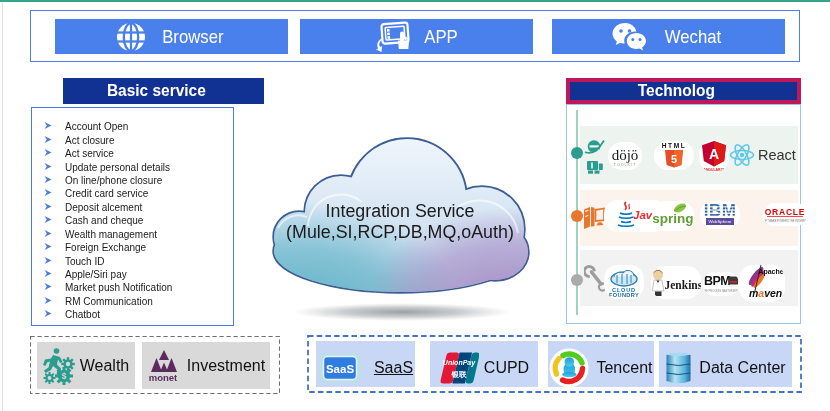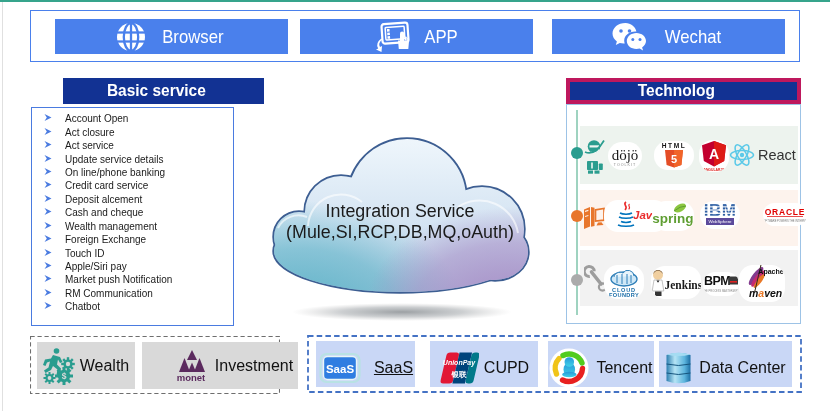--- a/index.html
+++ b/index.html
@@ -15,21 +15,21 @@
          display:flex;align-items:center;justify-content:center;font-size:19px;}
   .chbtn span{display:inline-block;transform:scaleX(0.88);}
   .chbtn svg{margin-right:12px;}
   
   .hdr{background:#123293;color:#fff;font-weight:bold;font-size:17px;text-align:center;
        display:flex;align-items:center;justify-content:center;box-sizing:border-box;}
   .hdr span{display:inline-block;transform:scaleX(0.91);margin-right:14px;}
   .lhdr{left:27px;top:78px;width:201px;height:26px;margin-left:36px;}
   .rhdr{left:566px;top:78px;width:235px;height:26px;border:4px solid #be185d;}
   .listbox{left:31px;top:107px;width:203px;height:219px;border:1px solid #4a7be0;background:#fff;box-sizing:border-box;}
-  .listbox table{border-collapse:collapse;margin-top:4px;}
+  .listbox table{border-collapse:collapse;margin-top:12px;}
   .listbox td{font-size:10px;color:#1a1a1a;height:13.45px;padding:0;vertical-align:middle;white-space:nowrap;}
   .listbox td.a{width:21px;padding-left:12px;}
   .techbox{left:566px;top:104px;width:235px;height:220px;border:1px solid #9dc3e6;background:#fff;box-sizing:border-box;}
   .band{position:absolute;left:13px;width:218px;height:53px;}
   .b1{top:20.5px;height:58.5px;background:#edf3ee;}
   .b2{top:85px;height:56px;background:#fdf3ed;}
   .b3{top:145px;height:55.5px;background:#f2f2f2;}
   .vline{position:absolute;left:9px;top:5px;width:2px;height:205px;background:#9fd3c0;}
   .dot{position:absolute;left:4px;width:12px;height:12px;border-radius:50%;}
   .tile{position:absolute;background:#fff;display:flex;align-items:center;justify-content:center;flex-direction:column;overflow:hidden;border-radius:14px;}
@@ -119,27 +119,27 @@
     <tr>
           <td class="a"><svg width="9" height="9" viewBox="0 0 9 9">
               <path d="M0.5 1 L7.5 4.5 L0.5 8 L2.8 4.5 Z" fill="#4a7be0"></path>
             </svg></td>
           <td>Act service</td>
         </tr>
     <tr>
           <td class="a"><svg width="9" height="9" viewBox="0 0 9 9">
               <path d="M0.5 1 L7.5 4.5 L0.5 8 L2.8 4.5 Z" fill="#4a7be0"></path>
             </svg></td>
-          <td>Update service details</td>
-        </tr>
-    <tr>
-          <td class="a"><svg width="9" height="9" viewBox="0 0 9 9">
-              <path d="M0.5 1 L7.5 4.5 L0.5 8 L2.8 4.5 Z" fill="#4a7be0"></path>
-            </svg></td>
-          <td>On line/phone banking</td>
+          <td>Update personal details</td>
+        </tr>
+    <tr>
+          <td class="a"><svg width="9" height="9" viewBox="0 0 9 9">
+              <path d="M0.5 1 L7.5 4.5 L0.5 8 L2.8 4.5 Z" fill="#4a7be0"></path>
+            </svg></td>
+          <td>On line/phone closure</td>
         </tr>
     <tr>
           <td class="a"><svg width="9" height="9" viewBox="0 0 9 9">
               <path d="M0.5 1 L7.5 4.5 L0.5 8 L2.8 4.5 Z" fill="#4a7be0"></path>
             </svg></td>
           <td>Credit card service</td>
         </tr>
     <tr>
           <td class="a"><svg width="9" height="9" viewBox="0 0 9 9">
               <path d="M0.5 1 L7.5 4.5 L0.5 8 L2.8 4.5 Z" fill="#4a7be0"></path>
@@ -471,21 +471,21 @@
             <rect x="-1" y="3.4" width="2" height="2.6" transform="rotate(45)"></rect>
             <rect x="-6" y="-1" width="2.6" height="2" transform="rotate(45)"></rect>
             <rect x="3.4" y="-1" width="2.6" height="2" transform="rotate(45)"></rect>
           </g>
           <circle r="1.9" fill="#d9d9d9"></circle>
         </g>
       </g>
     </svg>
     <span>Wealth</span>
   </div>
-  <div class="graytile" style="left:112px;width:128px;padding-left:28px;">
+  <div class="graytile" style="left:112px;width:128px;">
     <svg width="34" height="34" viewBox="0 0 34 34" style="margin-right:6px;">
       <g fill="#5b2a5e">
         <polygon points="17,1 22,11 12,11"></polygon>
         <polygon points="9.5,9 15,23 4,23"></polygon>
         <polygon points="24.5,9 30,23 19,23"></polygon>
         <polygon points="17,13.5 21,23 13,23"></polygon>
       </g>
       <text x="16" y="31.5" font-family="Liberation Sans" font-size="9.5" font-weight="bold" fill="#5b2a5e" text-anchor="middle">monet</text>
     </svg>
     <span>Investment</span>

